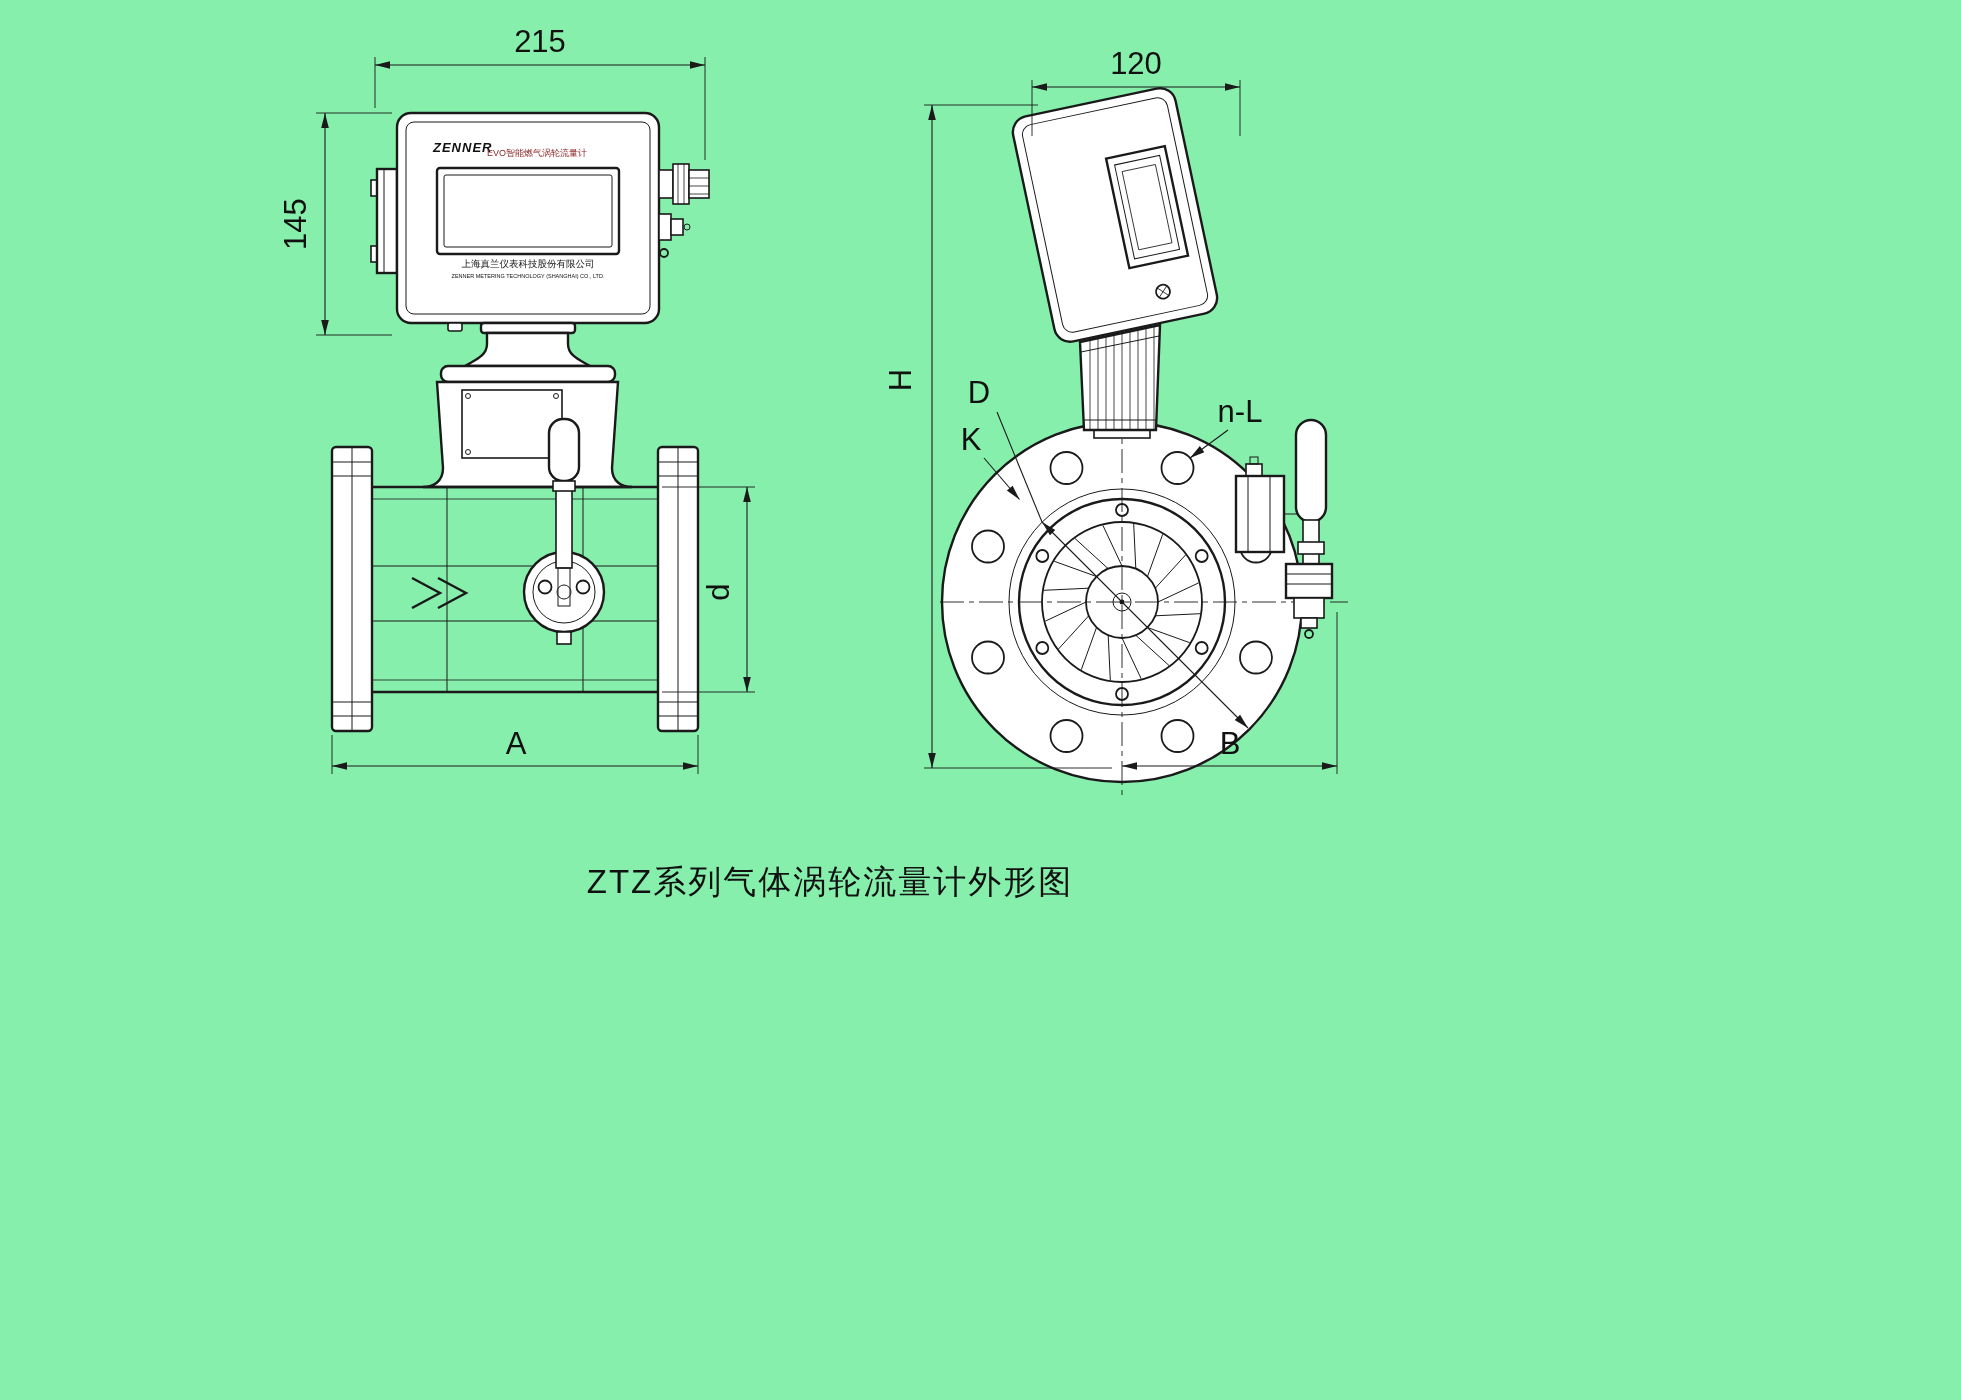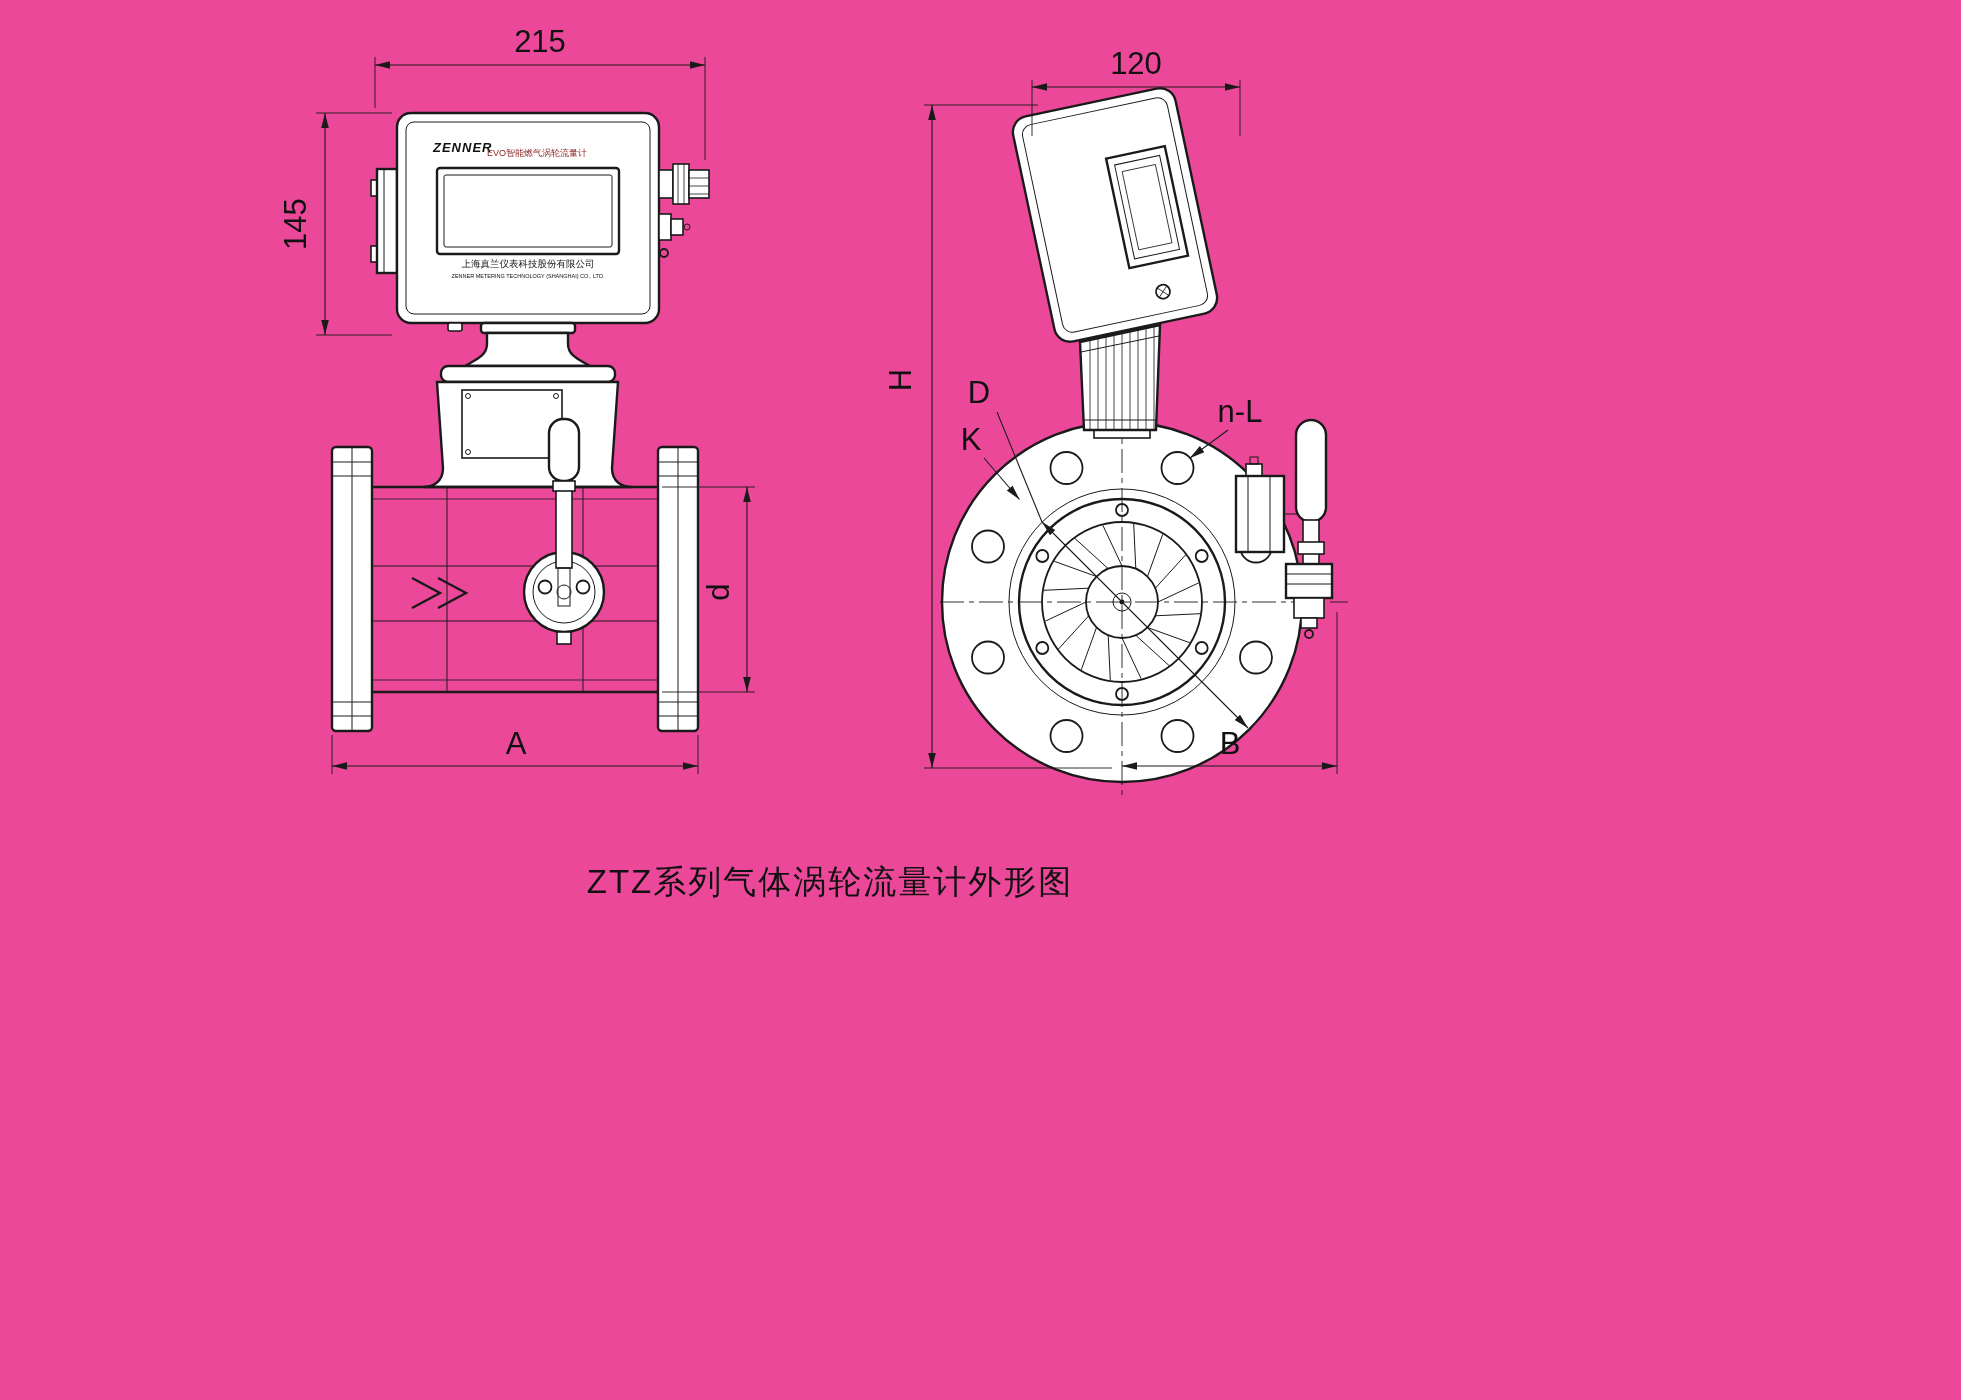--- a/index.html
+++ b/index.html
@@ -1,16 +1,16 @@
 <!DOCTYPE html>
 <html><head>
 <meta charset="utf-8">
 <style>
   html,body{margin:0;padding:0;background:#ffffff;}
-  .stage{width:1961px;height:1400px;background:#ec4899;position:relative;overflow:hidden;}
+  .stage{width:1961px;height:1400px;background:#86efac;position:relative;overflow:hidden;}
   svg{display:block;}
   text{font-family:"Liberation Sans","DejaVu Sans",sans-serif;fill:#111;}
   .ol{fill:#fff;stroke:#1a1a1a;stroke-width:2.4;}
   .ol2{fill:none;stroke:#1a1a1a;stroke-width:2.4;}
   .ml{fill:#fff;stroke:#1a1a1a;stroke-width:1.6;}
   .ml2{fill:none;stroke:#1a1a1a;stroke-width:1.8;}
   .tl{fill:none;stroke:#1a1a1a;stroke-width:1;}
   .hl{fill:none;stroke:#1a1a1a;stroke-width:0.8;}
   .dim{stroke:#1a1a1a;stroke-width:1.1;fill:none;}
   .ext{stroke:#1a1a1a;stroke-width:0.9;fill:none;}

